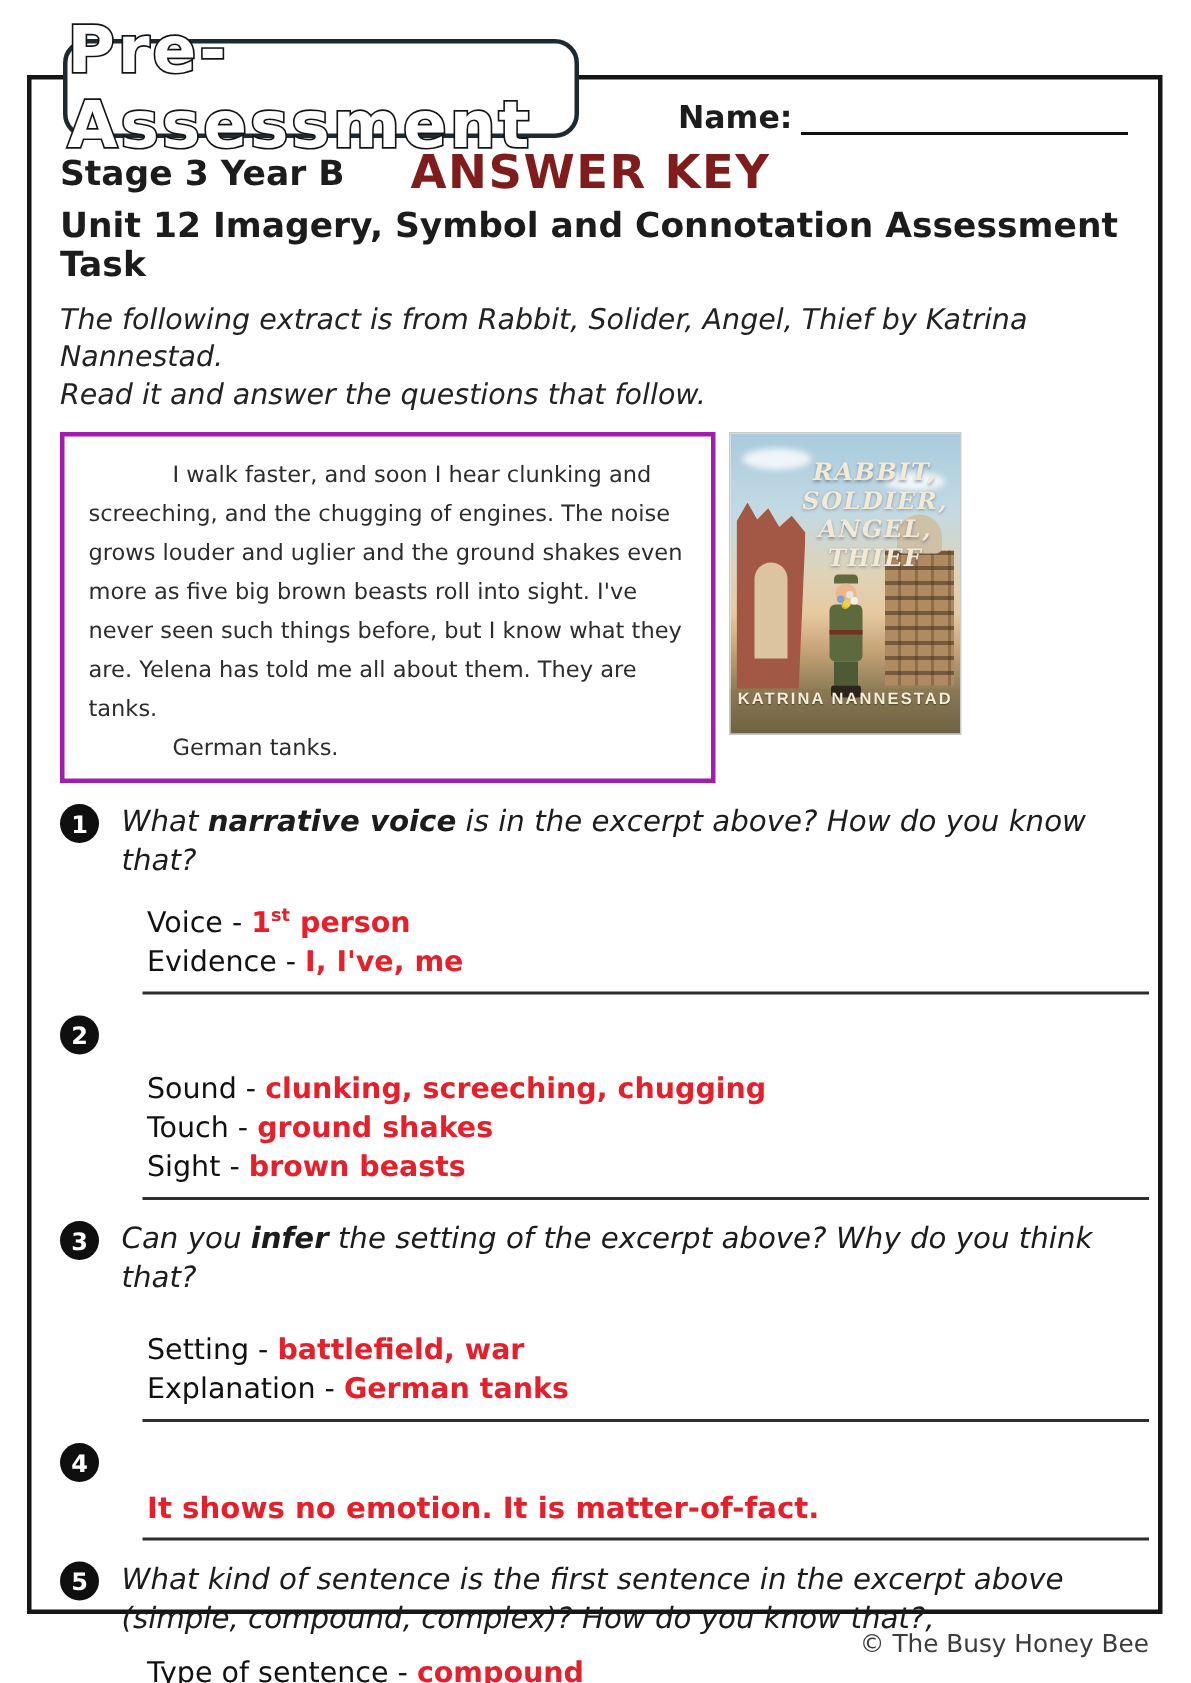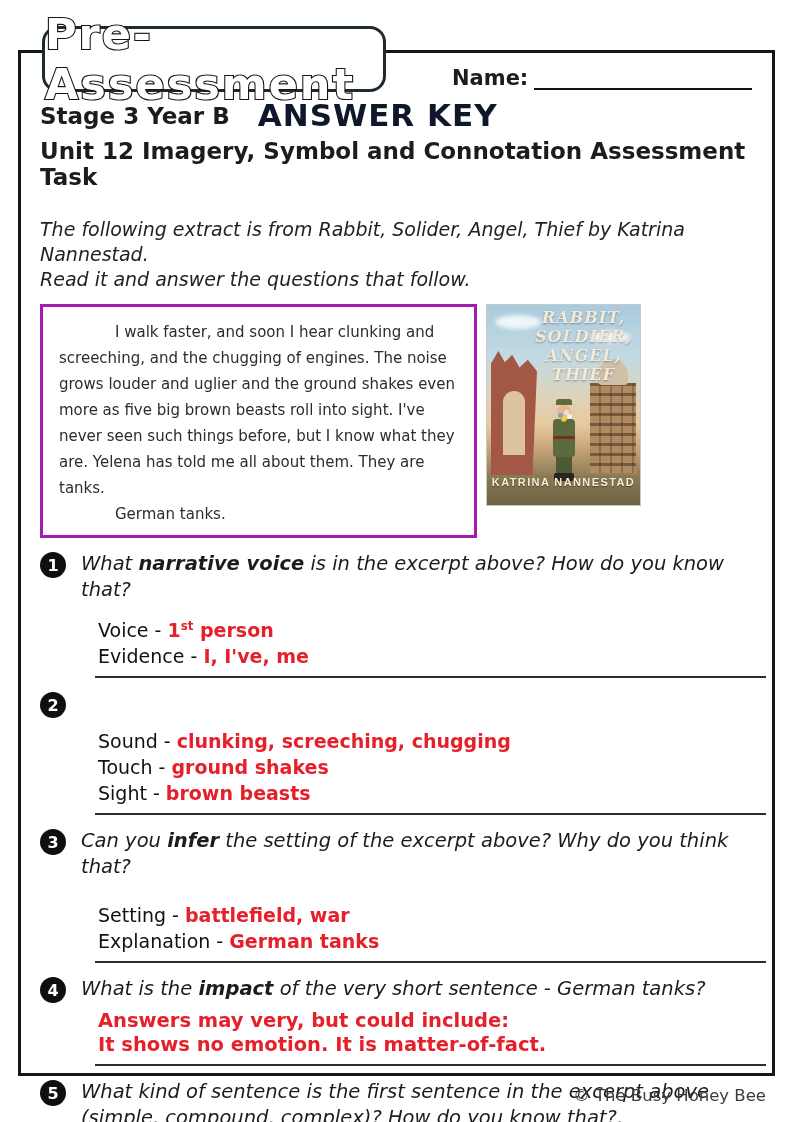--- a/index.html
+++ b/index.html
@@ -12,27 +12,27 @@
             border-radius:16px; display:flex; align-items:center; justify-content:center; z-index:3; }
   .banner-text { font-family:"DejaVu Sans", sans-serif; font-weight:bold; font-size:43px; letter-spacing:2px;
                  color:#ffffff; -webkit-text-stroke:2.2px #141414; paint-order:stroke fill; }
 
   .name-row { position:absolute; top:66px; left:452px; z-index:4; font-size:21px; font-weight:bold;
               font-family:"DejaVu Sans", sans-serif; display:flex; align-items:flex-end; gap:6px; }
   .name-line { display:inline-block; width:218px; height:22px; border-bottom:2.5px solid #111; }
 
   .content { position:absolute; left:40px; top:100px; width:726px; }
 
-  .stage-row { display:flex; align-items:flex-end; gap:28px; }
+  .stage-row { display:flex; align-items:flex-end; gap:44px; }
   .stage { font-family:"DejaVu Sans", sans-serif; font-weight:bold; font-size:23px; padding-bottom:2px; }
-  .answer-key { font-weight:bold; font-size:31px; line-height:1; letter-spacing:1px; color:#0f172a;
+  .answer-key { font-weight:bold; font-size:31px; line-height:1; letter-spacing:1px; color:#7f1d1d;
                 font-family:"DejaVu Sans", sans-serif; }
   .unit-title { font-family:"DejaVu Sans", sans-serif; font-weight:bold; font-size:23px; margin-top:7px; }
 
-  .intro { margin-top:27px; font-style:italic; font-size:19px; line-height:25px; color:#222;
+  .intro { margin-top:11px; font-style:italic; font-size:19px; line-height:25px; color:#222;
            font-family:"DejaVu Sans", sans-serif; }
 
   .excerpt-row { margin-top:12px; display:flex; gap:9px; }
   .excerpt-box { width:437px; border:3px solid #a21caf; padding:12px 16px 8px; font-size:15px; line-height:26px;
                  color:#2c2c2c; font-family:"DejaVu Sans", sans-serif; }
   .excerpt-box p { text-indent:56px; }
 
   .book-cover { position:relative; width:155px; height:202px; overflow:hidden; border:1px solid #c9c9c9; flex:0 0 155px; }
   .cover-sky { position:absolute; inset:0;
       background:linear-gradient(180deg,#a9cbdd 0%,#c2dae3 26%,#ded3b9 46%,#e7c9a0 60%,#c6a478 72%,#93805b 84%,#7c6f50 100%); }
@@ -52,21 +52,21 @@
             background:linear-gradient(180deg,#8b7b54,#6e6243); }
   .boy { position:absolute; left:50%; bottom:24px; transform:translateX(-50%); width:36px; }
   .boy-cap { width:16px; height:6px; background:#5f6b3f; border-radius:3px 3px 0 0; margin:0 auto; }
   .boy-head { width:14px; height:13px; border-radius:50%; background:#eab88f; margin:0 auto; }
   .boy-body { position:relative; width:22px; height:38px; background:#5c6a3e; border-radius:4px; margin:1px auto 0; }
   .boy-belt { position:absolute; left:0; right:0; top:17px; height:3px; background:#76301f; }
   .flowers { position:absolute; left:9px; top:-3px; width:5px; height:5px; border-radius:50%; background:#f0d04a;
              box-shadow:5px -2px 0 #f4f1e6, -4px -3px 0 #7fa3cc, 2px -6px 0 #e8e4da, -1px 1px 0 #d9b23c; }
   .boy-legs { width:16px; height:16px; background:#4e5a34; margin:0 auto; }
   .boy-boots { width:20px; height:8px; background:#2b241d; border-radius:2px; margin:0 auto; }
-  .cover-title { position:absolute; top:3px; left:0; right:0; text-align:center; font-family:"DejaVu Serif", serif;
+  .cover-title { position:absolute; top:16px; left:0; right:0; text-align:center; font-family:"DejaVu Serif", serif;
                  font-style:italic; font-weight:bold; font-size:16px; line-height:19px; color:#f3ead6;
                  letter-spacing:1px; text-shadow:0 1px 2px rgba(70,70,95,.5);padding-left:40px; }
   .cover-author { position:absolute; bottom:17px; left:0; right:0; text-align:center; font-size:11px; font-weight:bold;
                   letter-spacing:1.4px; color:#f6edd8; text-shadow:0 1px 1px rgba(0,0,0,.45); }
 
   .question { margin-top:13px; }
   .q-row { display:flex; gap:15px; align-items:flex-start; }
   .q-num { flex:0 0 26px; width:26px; height:26px; border-radius:50%; background:#0f0f0f; color:#fff;
            font-weight:bold; font-size:16px; display:flex; align-items:center; justify-content:center; margin-top:1px;
            font-family:"DejaVu Sans", sans-serif; }
@@ -179,24 +179,22 @@
       <div class="answers gap">
         <div><span class="a-label">Setting - </span><span class="a-value">battlefield, war</span></div>
         <div><span class="a-label">Explanation - </span><span class="a-value">German tanks</span></div>
       </div>
       <div class="sep"></div>
     </div>
 
     <div class="question">
       <div class="q-row">
         <span class="q-num">4</span>
-        <span class="q-text"><span>What is the </span><b>impact</b><span> of the very short sentence - German tanks?</span></span>
       </div>
       <div class="red-block">
-        <div>Answers may very, but could include:</div>
         <div>It shows no emotion. It is matter-of-fact.</div>
       </div>
       <div class="sep"></div>
     </div>
 
     <div class="question">
       <div class="q-row">
         <span class="q-num">5</span>
         <span class="q-text"><span>What kind of sentence is the first sentence in the excerpt above (simple, compound, complex)? How do you know that?,</span><b></b><span></span></span>
       </div>

